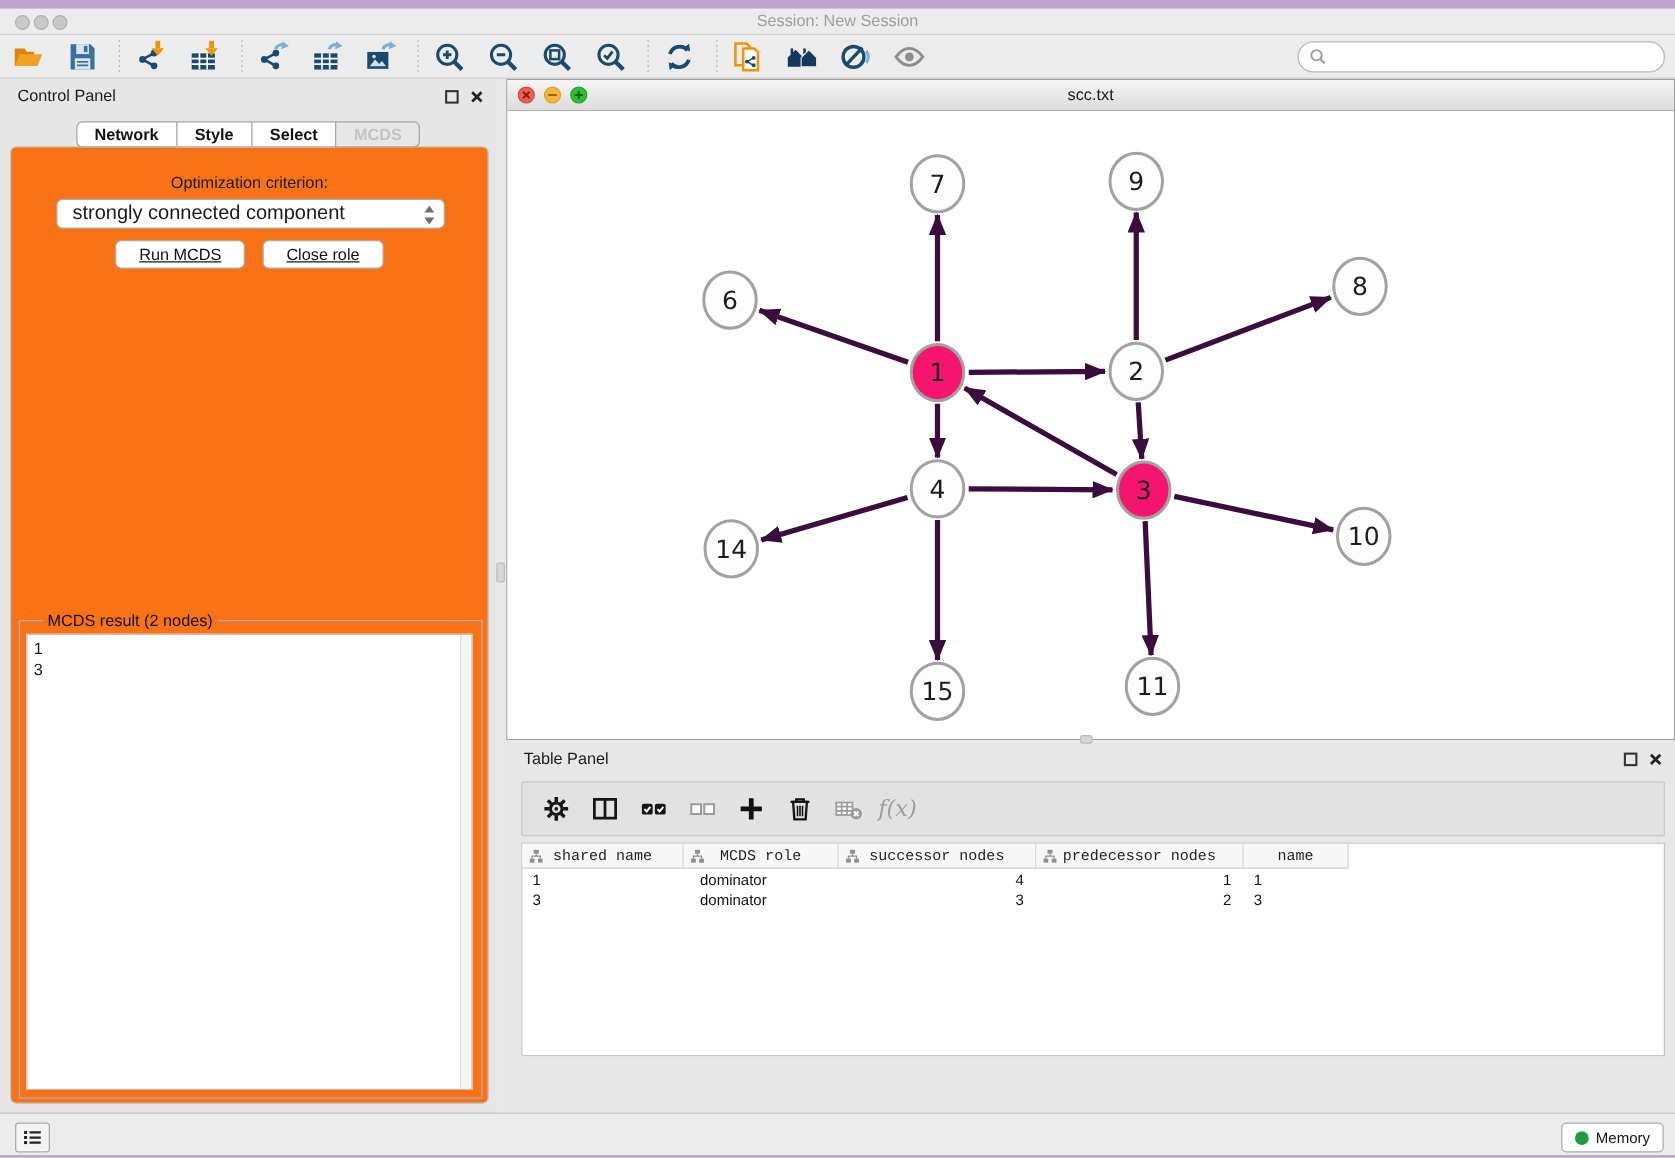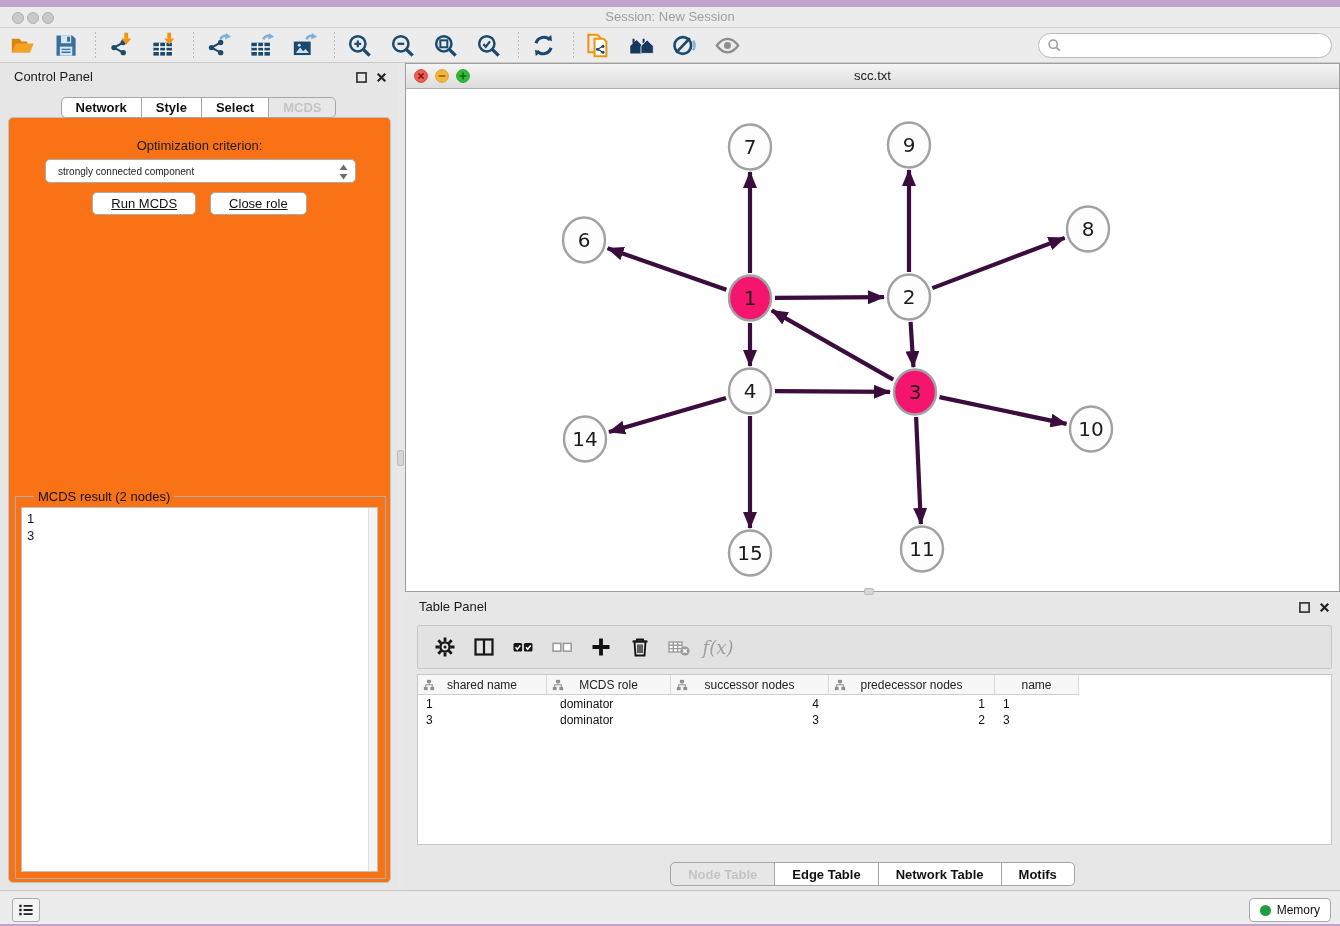--- a/index.html
+++ b/index.html
@@ -38,21 +38,21 @@
   .cp-tabs { position:absolute; left:0; top:34px; width:100%; display:flex; justify-content:center; z-index:2; }
   .tab { height:21px; border:1px solid #a6a6a6; background:#fff; font-size:13px; font-weight:600;
          display:flex; align-items:center; justify-content:center; padding:0 14px; margin-left:-1px; color:#111; }
   .tab.first { border-radius:5px 0 0 5px; margin-left:0; }
   .tab.last { border-radius:0 5px 5px 0; }
   .tab.active { background:#e7e7e7; color:#c4c4c4; }
   .cp-content { position:absolute; left:8px; top:54px; width:383px; height:766px; background:#f97316;
                 border:1px solid #c2c2c2; border-radius:5px; }
   .opt-label { position:absolute; left:0; width:100%; top:20px; text-align:center; font-size:13px; }
   .selectbox { position:absolute; left:36px; top:41px; width:311px; height:24px; background:#fff;
-               border:1px solid #ababab; border-radius:5px; font-size:10px; display:flex; align-items:center;
+               border:1px solid #ababab; border-radius:5px; font-size:16px; display:flex; align-items:center;
                padding:0 22px 0 12px; }
   .selectbox .stepper { position:absolute; right:6px; top:3px; width:11px; height:18px; }
   .btnrow { position:absolute; left:0; top:74px; width:100%; display:flex; justify-content:center; gap:14px;text-decoration:underline; }
   .pushbtn { height:23px; background:#fff; border:1px solid #ababab; border-radius:5px; font-size:13px;
              font-family:inherit; padding:0 18px; color:#111; }
   .result-box { position:absolute; left:6px; top:371px; width:371px; height:390px; border:1px solid #adadad; }
   .result-box legend { font-size:13px; padding:0 4px; margin-left:18px; color:#111; }
   .result-area { position:absolute; left:5px; top:3px; right:7px; bottom:6px; background:#fff;
                  border:1px solid #c0c0c0; overflow:hidden; }
   .result-line { font-size:13px; line-height:17px; padding-left:5px; }
@@ -79,21 +79,21 @@
   .tp-header { position:absolute; left:0; top:4px; width:100%; height:18px; }
   .tp-header .ph-title { position:absolute; left:14px; font-size:13px; }
   .tp-toolbar { position:absolute; left:12px; top:30px; width:915px; height:44px; background:#e2e2e2;
                 border:1px solid #c8c8c8; border-radius:2px; display:flex; align-items:center; padding-left:14px; gap:13px; }
   .tt-btn { width:26px; height:26px; display:flex; align-items:center; justify-content:center; flex:0 0 auto; }
   .tt-btn svg { width:24px; height:24px; }
   .fx-icon { font-family:"DejaVu Serif","Liberation Serif",serif; font-style:italic; font-size:18px; color:#9e9e9e; }
   .node-table { position:absolute; left:12px; top:79px; width:915px; height:171px; background:#fff;
                 border:1px solid #c6c6c6; }
   .nt-headrow { position:absolute; left:0; top:0; height:20px; display:flex; background:#f7f7f7;
-                border-bottom:1px solid #cfcfcf; }
+                border-bottom:1px solid #cfcfcf;font-family:Liberation Mono, monospace; }
   .nt-hcell { position:relative; height:19px; border-right:1px solid #d9d9d9; display:flex;
               align-items:center; justify-content:center; font-size:12px; color:#222; }
   .nt-hcell svg { position:absolute; left:5px; top:4px; width:12px; height:12px; }
   .nt-row { position:absolute; left:0; height:16px; display:flex; }
   .nt-cell { height:16px; font-size:12px; line-height:16px; color:#111; padding:0 10px 0 8px; }
   .nt-cell.right { text-align:right; }
   .nt-cell.c2 { padding-left:13px; }
   .tp-tabs { position:absolute; left:0; top:267px; width:100%; display:flex; justify-content:center; }
 
   
@@ -549,26 +549,20 @@
           <div class="nt-cell" style="width: 84px;">1</div>
         </div>
         <div class="nt-row" style="top: 37px;">
           <div class="nt-cell" style="width: 129px;">3</div>
           <div class="nt-cell c2" style="width: 124px;">dominator</div>
           <div class="nt-cell right" style="width: 158px;">3</div>
           <div class="nt-cell right" style="width: 166px;">2</div>
           <div class="nt-cell" style="width: 84px;">3</div>
         </div>
       </div>
-    <div class="tp-tabs" id="table-tabs">
-        <div class="tab first active" style="height: 24px; padding: 0px 17px;">Node Table</div>
-        <div class="tab" style="height: 24px; padding: 0px 17px;">Edge Table</div>
-        <div class="tab" style="height: 24px; padding: 0px 17px;">Network Table</div>
-        <div class="tab last" style="height: 24px; padding: 0px 17px;">Motifs</div>
-      </div>
   </div>
 
   <div class="statusbar">
     <div class="list-btn">
       <svg viewBox="0 0 24 24">
         <g fill="#222">
             <rect x="3" y="5" width="3.2" height="3.2"></rect>
             <rect x="3" y="10.4" width="3.2" height="3.2"></rect>
             <rect x="3" y="15.8" width="3.2" height="3.2"></rect>
           </g>

